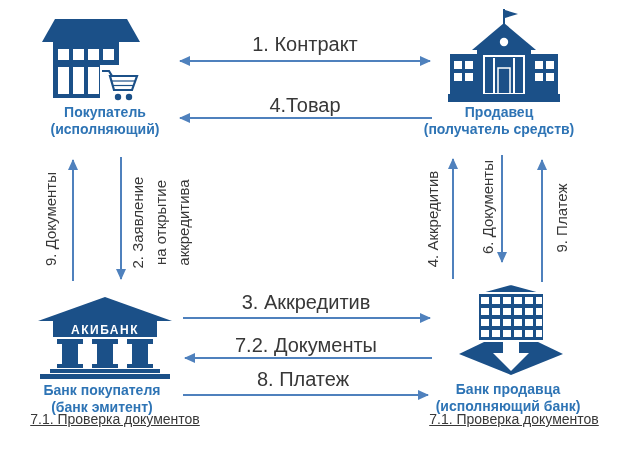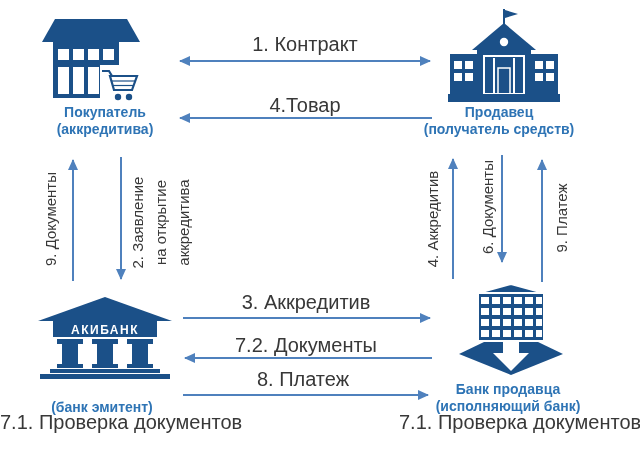--- a/index.html
+++ b/index.html
@@ -22,21 +22,21 @@
   .ah-l{left:-1px;top:-4px;border-top:5px solid transparent;border-bottom:5px solid transparent;border-right:11px solid var(--arrow);}
   .ah-u{top:-1px;left:-4px;border-left:5px solid transparent;border-right:5px solid transparent;border-bottom:11px solid var(--arrow);}
   .ah-d{bottom:-1px;left:-4px;border-left:5px solid transparent;border-right:5px solid transparent;border-top:11px solid var(--arrow);}
   
   .alabel{position:absolute;text-align:center;font-size:20px;color:var(--dark);white-space:nowrap;}
   .vlabel{position:absolute;text-align:center;font-size:15px;color:var(--dark);white-space:nowrap;
           height:18px;line-height:18px;transform:rotate(-90deg);}
   .vblock{position:absolute;text-align:center;font-size:15px;color:var(--dark);line-height:23px;transform:rotate(-90deg);}
   .vblock div{white-space:nowrap;}
   .ename{position:absolute;text-align:center;font-size:14px;font-weight:bold;color:var(--blue);line-height:17px;white-space:nowrap;}
-  .note{position:absolute;text-align:center;font-size:20px;color:var(--dark);white-space:nowrap;}
+  .note{position:absolute;text-align:center;font-size:14px;color:var(--dark);white-space:nowrap;text-decoration:underline;}
 </style>
 </head>
 <body>
 
 <div class="canvas">
 
   <svg class="icon" style="left:40px;top:14px" width="102" height="90" viewBox="0 0 102 90">
     <polygon points="2,28 15,5 87,5 100,28" fill="#1b5088"></polygon>
     <rect x="13" y="28" width="66" height="56" fill="#1b5088"></rect>
     <rect x="18" y="35" width="11" height="11" fill="#fff"></rect>
@@ -127,25 +127,26 @@
       <rect x="29" y="49" width="8" height="7"></rect>
         <rect x="40" y="49" width="8" height="7"></rect>
         <rect x="51" y="49" width="8" height="7"></rect>
         <rect x="62" y="49" width="8" height="7"></rect>
         <rect x="73" y="49" width="8" height="7"></rect>
         <rect x="84" y="49" width="6" height="7"></rect>
     </g>
   </svg>
 
   <div class="ename" style="left:25px;top:104px;width:160px">Покупатель</div>
-  <div class="ename" style="left:25px;top:121px;width:160px">(аккредитива)</div>
+  <div class="ename" style="left:25px;top:121px;width:160px">(исполняющий)</div>
 
   <div class="ename" style="left:419px;top:121px;width:160px">(получатель средств)</div>
   <div class="ename" style="left:419px;top:104px;width:160px">Продавец</div>
 
+  <div class="ename" style="left:22px;top:382px;width:160px">Банк покупателя</div>
   <div class="ename" style="left:22px;top:399px;width:160px">(банк эмитент)</div>
   <div class="note" style="left:0px;top:411px;width:230px">7.1. Проверка документов</div>
 
   <div class="ename" style="left:428px;top:381px;width:160px">Банк продавца</div>
   <div class="ename" style="left:428px;top:398px;width:160px">(исполняющий банк)</div>
   <div class="note" style="left:399px;top:411px;width:230px">7.1. Проверка документов</div>
 
   <div class="alabel" style="left:180px;top:33px;width:250px">1. Контракт</div>
   <div class="hline" style="left:180px;top:60px;width:250px">
     <span class="ah ah-l"></span>

